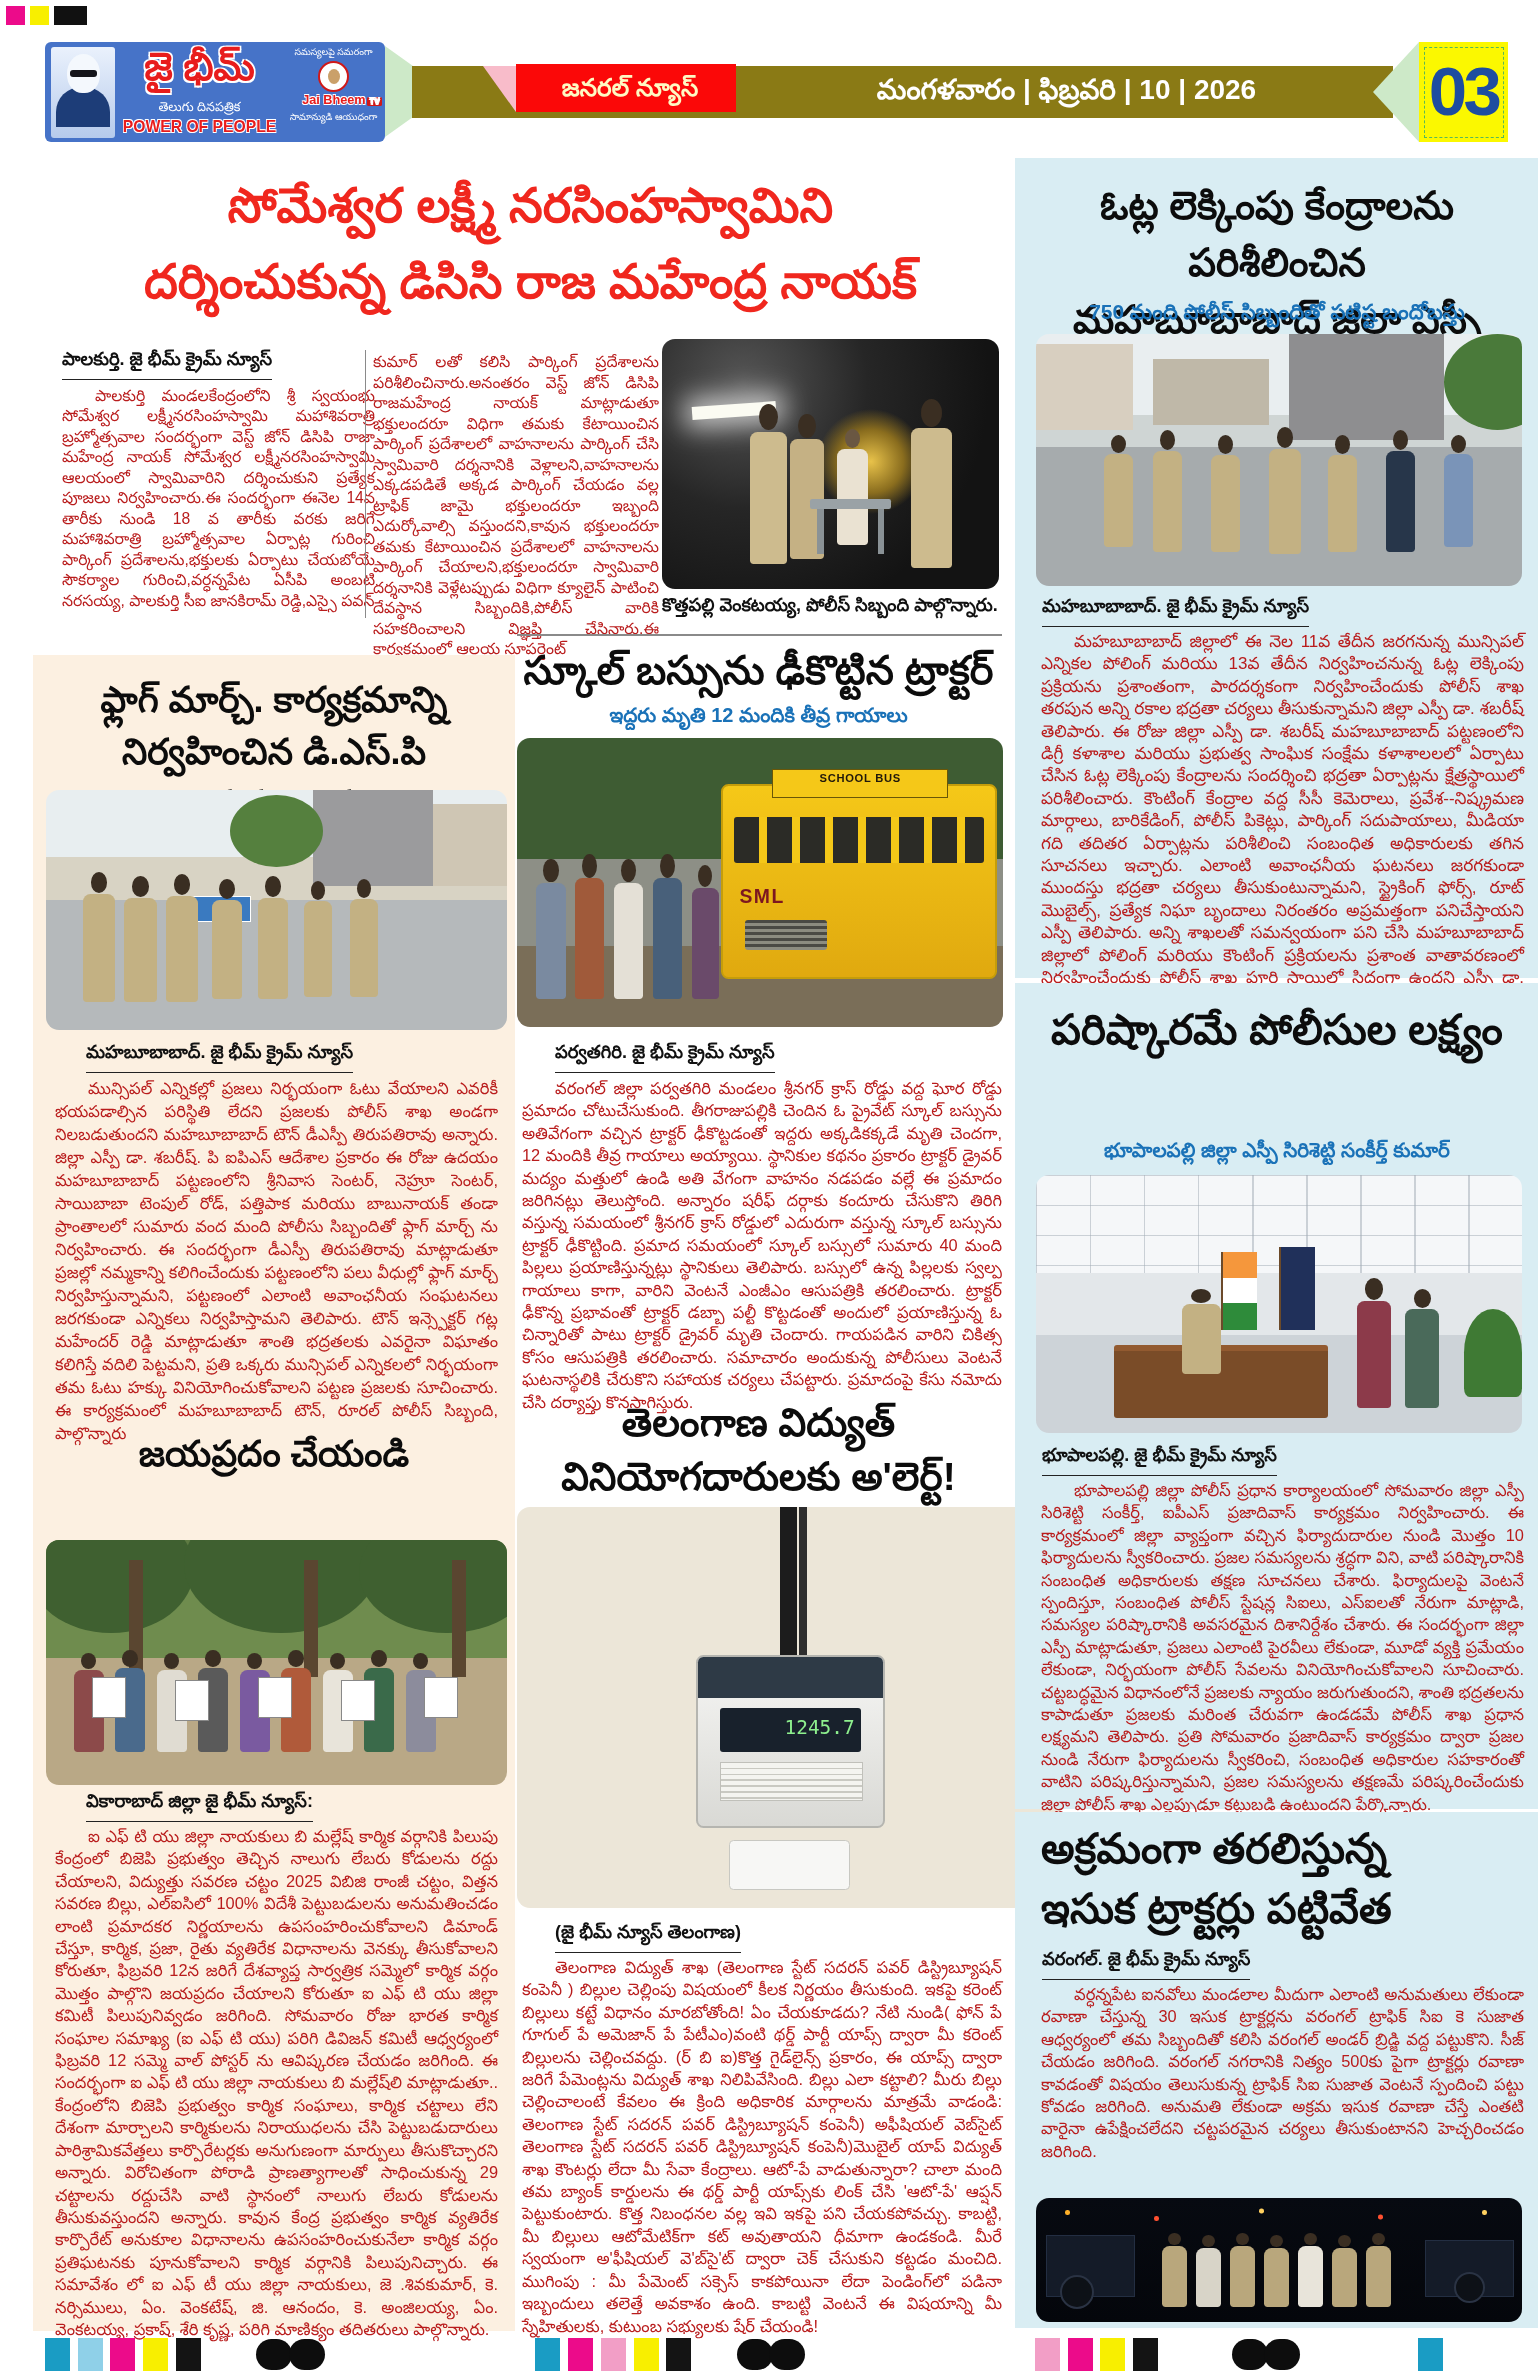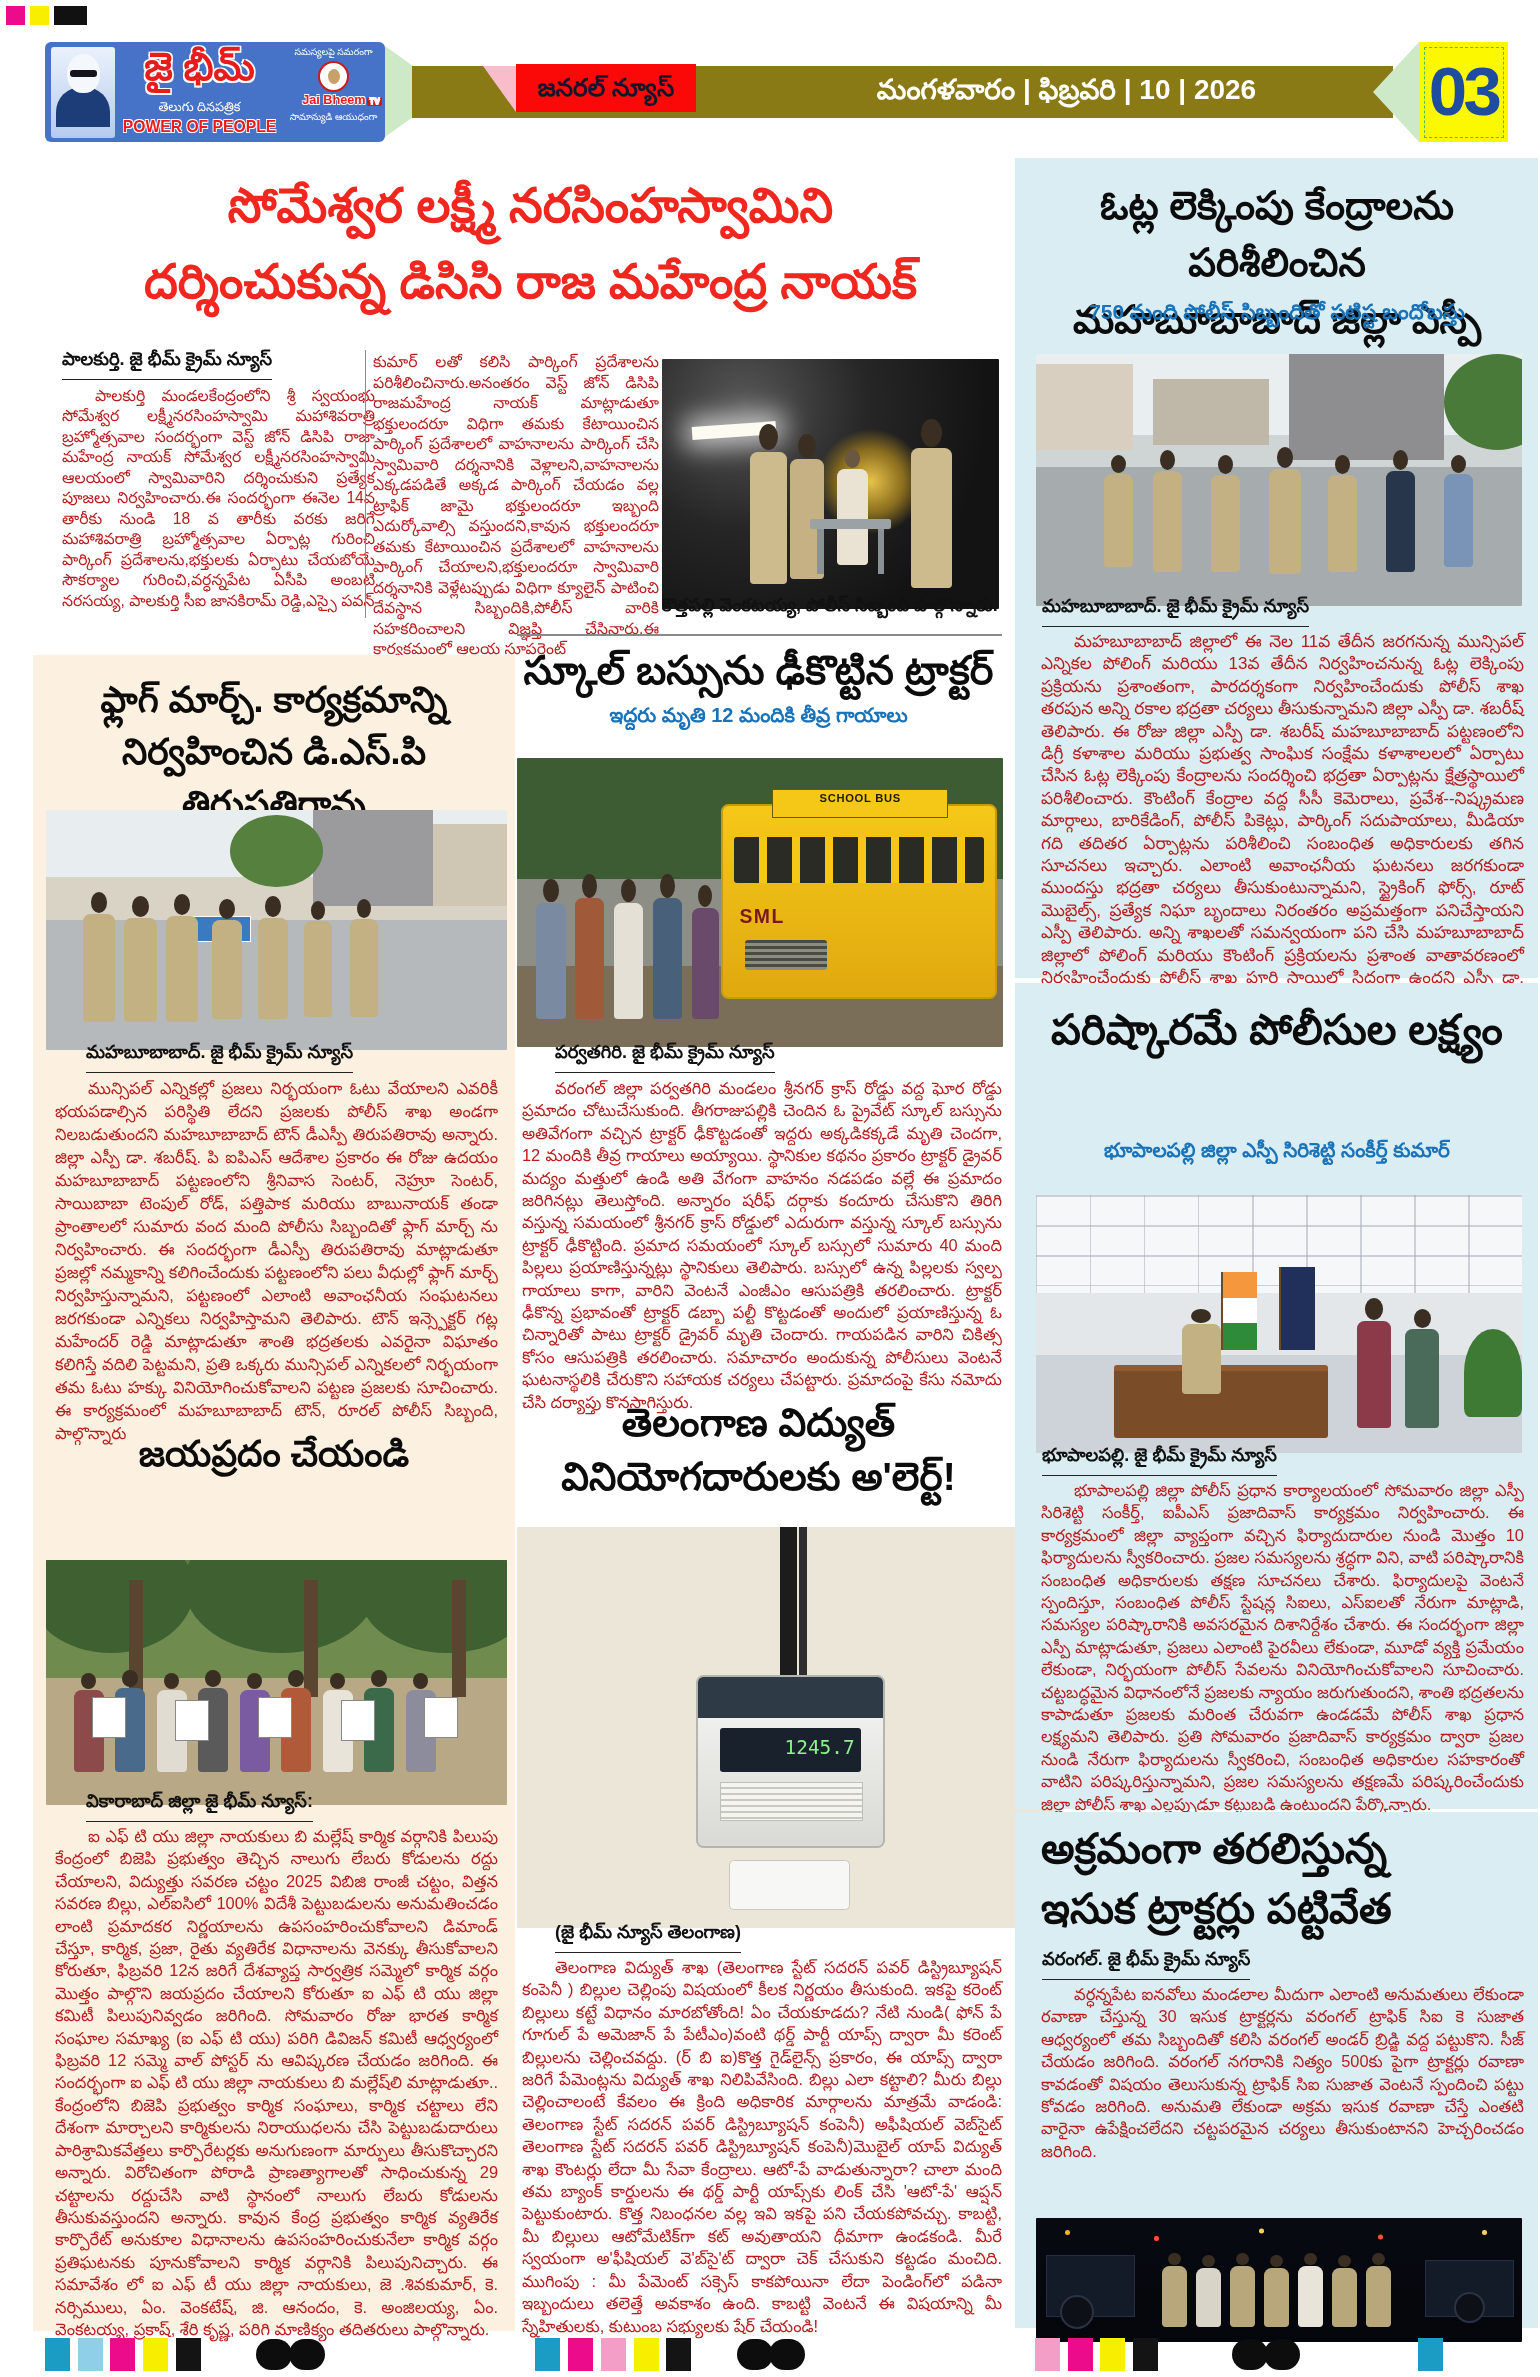--- a/index.html
+++ b/index.html
@@ -19,37 +19,37 @@
             text-shadow:-0.7px -0.7px 0 #fff,0.7px -0.7px 0 #fff,-0.7px 0.7px 0 #fff,0.7px 0.7px 0 #fff;}
   .mh-right{position:absolute;left:240px;top:0;width:97px;height:100px;text-align:center;color:#fff;}
   .tl{font-size:9.3px;margin-top:5.2px;}
   .tv-circle{width:27px;height:27px;border-radius:50%;background:#fff;border:2.2px solid #d01818;margin:2.2px auto 0.7px;position:relative;}
   .tv-face{position:absolute;left:7.5px;top:6px;width:12px;height:15px;background:#caa06a;border-radius:50%;}
   .tv-name{font-size:12.7px;font-weight:800;color:#e81c1c;text-shadow:-0.7px -0.7px 0 #fff,0.7px -0.7px 0 #fff,-0.7px 0.7px 0 #fff,0.7px 0.7px 0 #fff;text-align:right;}
   .tv-tag{display:inline-block;font-size:8.2px;font-weight:800;color:#fff;background:#d01818;padding:0 2.2px;border-radius:1.5px;margin-left:1.5px;}
   .garrow{position:absolute;background:#cde9c8;}
   .ribbon{position:absolute;left:412px;top:66px;width:981px;height:52px;background:#8a7a15;}
   .pinkw{position:absolute;left:483px;top:66px;width:33px;height:46px;background:#f8bcca;clip-path:polygon(0 0,100% 0,100% 100%);}
-  .secbox{position:absolute;left:516px;top:64px;width:180px;height:48px;background:#fb0808;color:#0f172a;font-size:24.6px;font-weight:800;
-          text-align:center;line-height:48px;}
+  .secbox{position:absolute;left:516px;top:64px;width:212px;height:48px;background:#fb0808;color:#fef9c3;font-size:24.6px;font-weight:800;
+          text-align:center;line-height:48px;padding-left:8px;}
   .dateline{position:absolute;left:783px;top:74px;width:567px;color:#fff;font-size:28px;font-weight:800;text-align:center;}
   .badge{position:absolute;left:1419px;top:42px;width:89px;height:100px;background:#fbf800;}
   .badge-in{position:absolute;left:4.5px;top:4.5px;right:4.5px;bottom:4.5px;border:1.5px dashed #58b85a;
             color:#1e4da0;font-size:69px;font-weight:900;text-align:center;line-height:88px;letter-spacing:-3.7px;}
   
   .byl{display:inline-block;font-size:18px;font-weight:700;color:#111;border-bottom:1.5px solid #222;padding-bottom:4.5px;}
   .bd{font-size:16.4px;line-height:22.4px;text-align:justify;color:#b91c1c;text-indent:33px;}
   .hl{font-weight:800;color:#0c0c0c;text-align:center;}
   .sub{font-weight:700;color:#1a72b8;text-align:center;}
   .panel-blue{position:absolute;background:#d9edf3;}
   .panel-cream{position:absolute;background:#fcf0e1;}
   .cap{font-size:18px;font-weight:600;color:#111;}
   .rule{position:absolute;background:#8a8a8a;}
   
-  .ph{position:absolute;overflow:hidden;border-radius:1px;margin-top:20px;}
+  .ph{position:absolute;overflow:hidden;border-radius:13px;}
   .fg{position:absolute;display:block;}
   .fh{display:block;width:52%;height:16%;background:#3a2e22;border-radius:50%;margin:0 auto;}
   .fb{display:block;width:100%;height:80%;border-radius:7.5px 7.5px 3.7px 3.7px;margin-top:3%;background:#c3b183;}
   .ph-temple{background:radial-gradient(circle at 24% 18%,#565656 0,#262626 38%,#131313 75%);}
   .t-light{position:absolute;left:9%;top:26%;width:25%;height:5%;background:#fbfbf2;box-shadow:0 0 27px 7.5px rgba(255,255,255,.75);transform:rotate(-4deg);}
   .t-glow{position:absolute;left:46%;top:28%;width:32%;height:42%;background:radial-gradient(closest-side,#e8c24a,#8a6d1e 60%,rgba(0,0,0,0));border-radius:50%;}
   .t-table{position:absolute;left:44%;top:64%;width:24%;height:4%;background:#9aa2a6;border-radius:2.2px;}
   .t-leg{position:absolute;width:2%;height:18%;background:#8a9296;top:68%;}
   .ph-street{background:linear-gradient(#e9eef0 0 32%,#cfd5d4 32% 45%,#a6abad 45% 100%);}
   .s-b1{position:absolute;left:52%;top:0;width:32%;height:42%;background:#8e8e90;}

